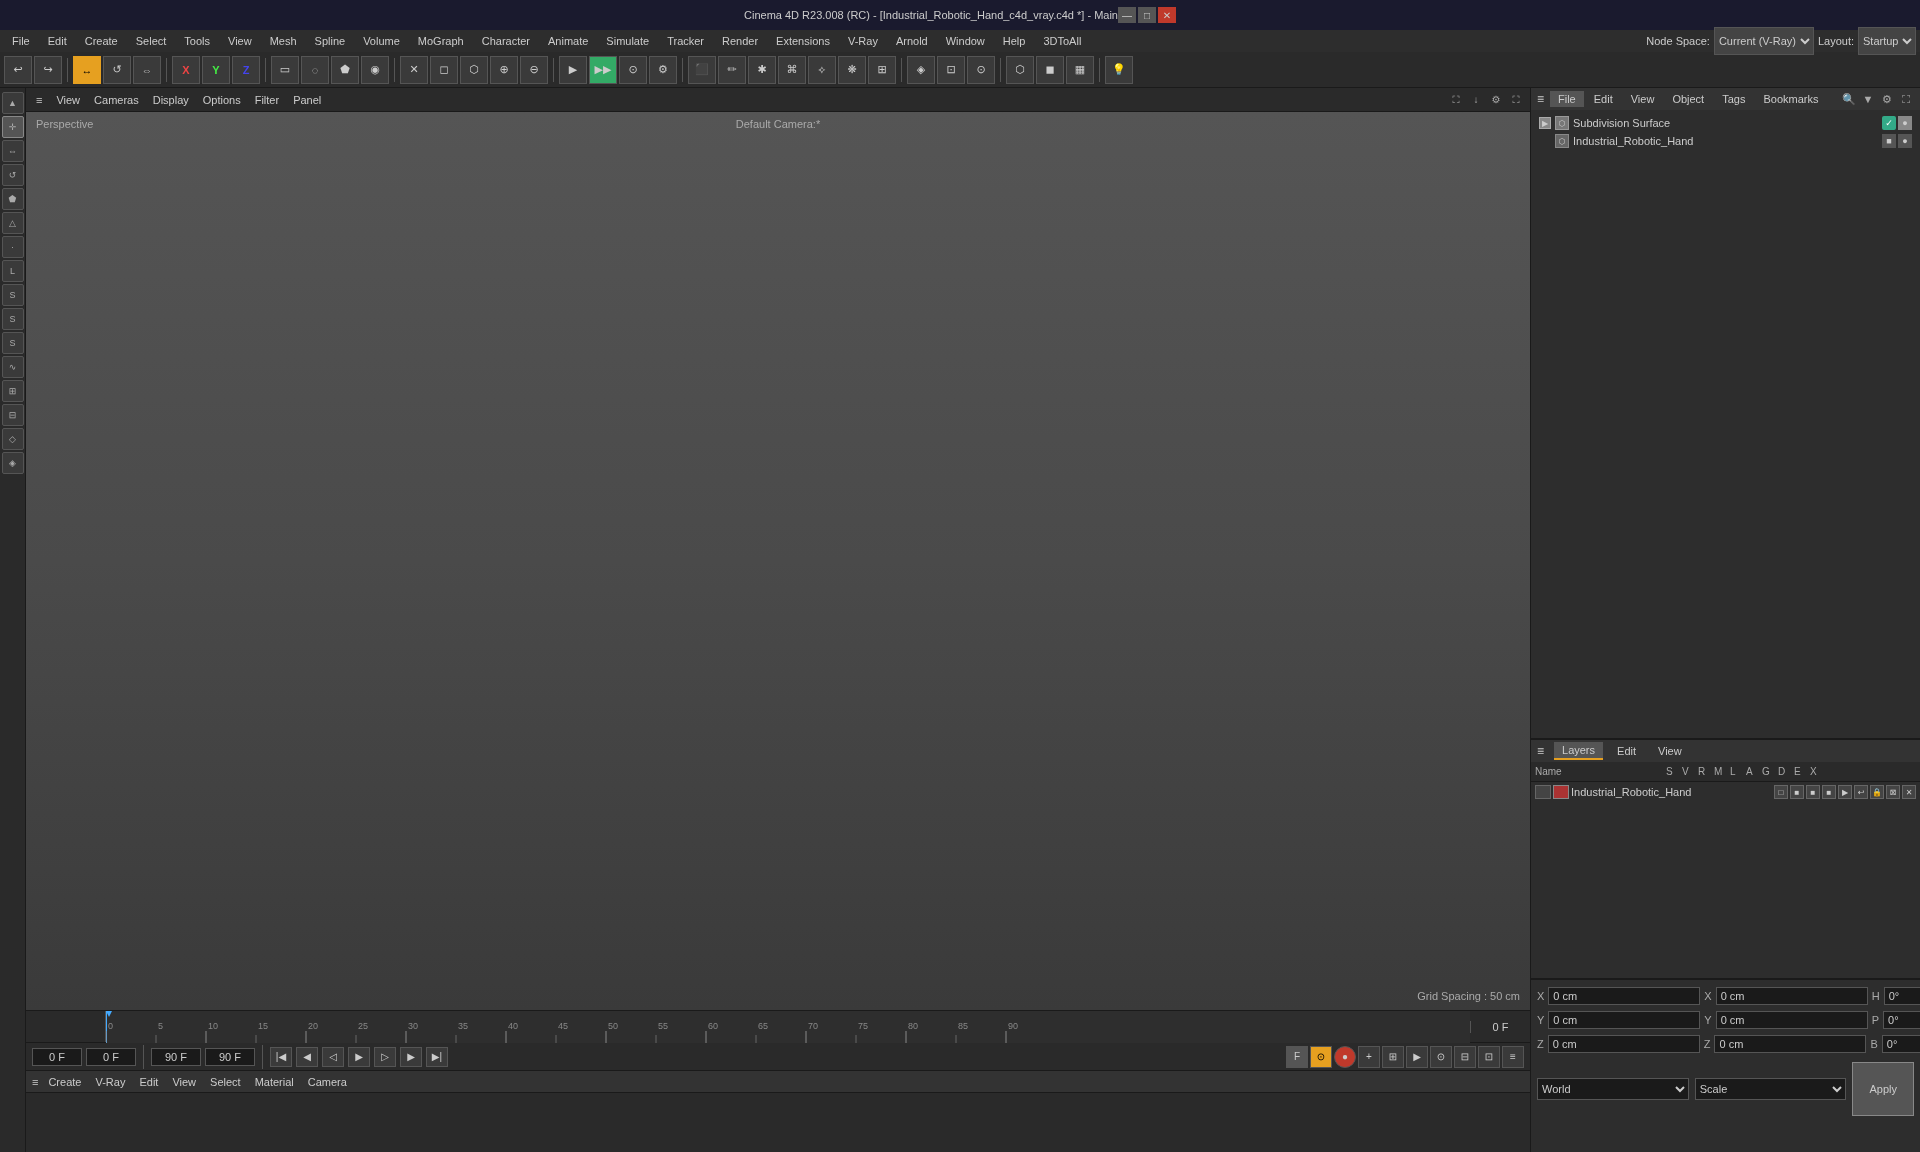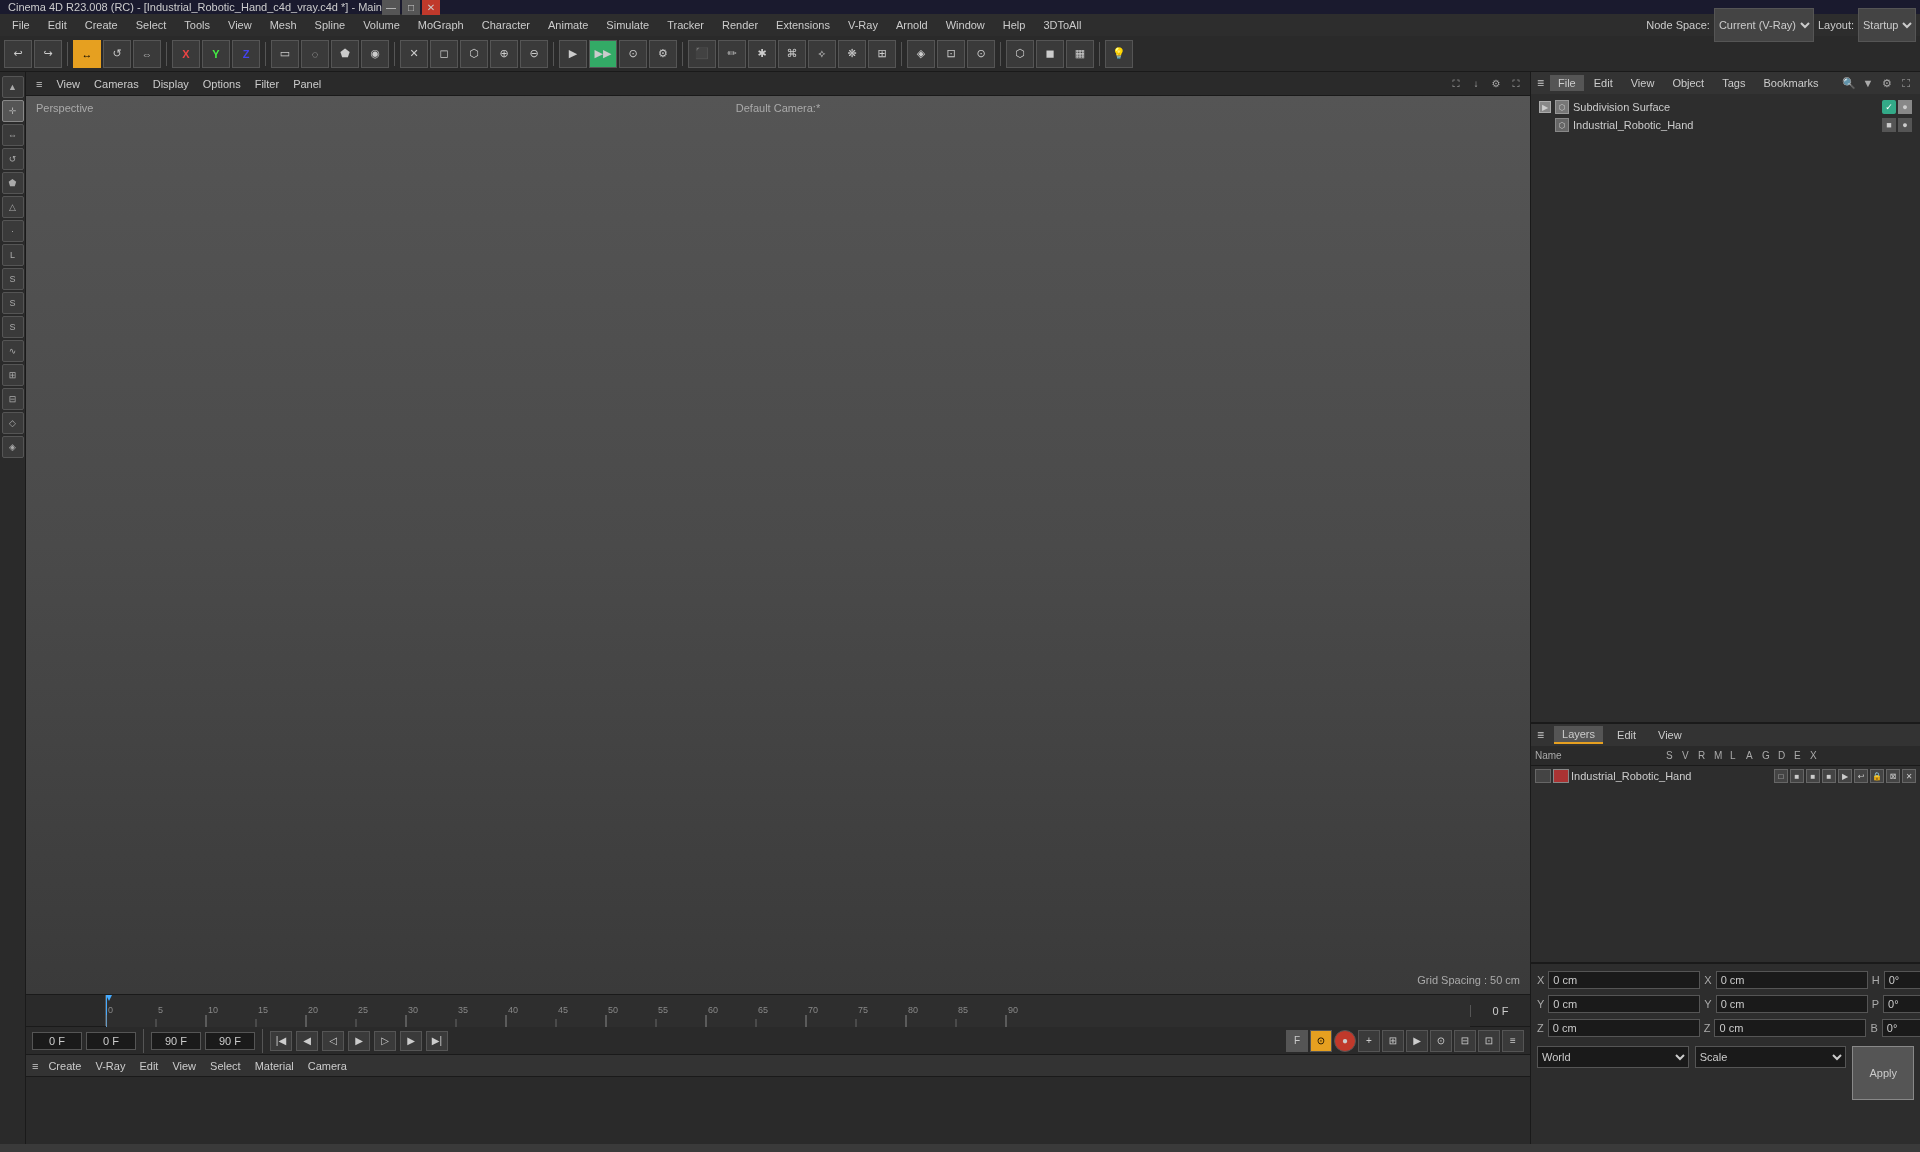--- a/index.html
+++ b/index.html
@@ -1,35 +1,35 @@
 <!DOCTYPE html>
 <html><head>
   <meta charset="utf-8">
   <style>
     * { margin: 0; padding: 0; box-sizing: border-box; }
     body { width: 1920px; height: 1152px; background: #3a3a3a; font-family: Arial, sans-serif; font-size: 11px; color: #ccc; overflow: hidden; }
 
     
     #titlebar {
-      width: 100%; height: 14px; background: #1a1a2e;
-      display: flex; align-items: center; justify-content: flex-start;
+      width: 100%; height: 30px; background: #1a1a2e;
+      display: flex; align-items: center; justify-content: center;
       padding: 0 8px; color: #ccc; font-size: 11px;
     }
     #titlebar-controls { display: flex; gap: 2px; }
     .titlebar-btn { width: 18px; height: 16px; background: #555; border: none; color: #ccc; cursor: pointer; font-size: 10px; display: flex; align-items: center; justify-content: center; }
     .titlebar-btn.close { background: #c0392b; }
 
     
     #menubar {
       width: 100%; height: 22px; background: #2d2d2d;
       display: flex; align-items: center; padding: 0 4px; gap: 2px;
     }
     .menu-item { padding: 2px 8px; color: #ccc; cursor: pointer; font-size: 11px; }
     #node-space { margin-left: auto; display: flex; align-items: center; gap: 4px; font-size: 11px; color: #ccc; }
-    #node-space select { background: #444; color: #ccc; border: 1px solid #555; font-size: 11px; height: 34px; }
+    #node-space select { background: #444; color: #ccc; border: 1px solid #555; font-size: 11px; height: 28px; }
 
     
     #toolbar {
       width: 100%; height: 36px; background: #2a2a2a;
       display: flex; align-items: center; padding: 0 4px; gap: 2px;
       border-bottom: 1px solid #1a1a1a;
     }
     .tool-btn {
       width: 28px; height: 28px; background: #3a3a3a; border: 1px solid #555;
       color: #ccc; cursor: pointer; display: flex; align-items: center; justify-content: center;
@@ -162,21 +162,21 @@
     .layer-name { font-size: 11px; color: #ccc; flex: 1; }
 
     
     #attrs-panel {
       height: 180px; display: flex; flex-direction: column;
     }
     #ap-content { flex: 1; padding: 6px; display: flex; flex-direction: column; gap: 4px; }
     .attr-row { display: flex; align-items: center; gap: 4px; height: 20px; }
     .attr-label { width: 16px; font-size: 11px; color: #aaa; }
     .attr-input { flex: 1; height: 18px; background: #1a1a1a; border: 1px solid #555; color: #ccc; font-size: 11px; padding: 0 4px; }
-    #coord-dropdowns { display: flex; gap: 6px; margin-top: 4px; }
+    #coord-dropdowns { display: flex; gap: 6px; margin-top: 4px; align-items: center; }
     .coord-dropdown { flex: 1; height: 22px; background: #1a1a1a; border: 1px solid #555; color: #ccc; font-size: 11px; }
     #apply-btn {
       padding: 20px 16px; background: #555; border: 1px solid #888; color: #ccc;
       cursor: pointer; font-size: 11px;
     }
 
     
     #vp-bg {
       position: absolute; top: 0; left: 0; right: 0; bottom: 0;
       background: linear-gradient(180deg, #555 0%, #4a4a4a 50%, #3a3a3a 100%);

